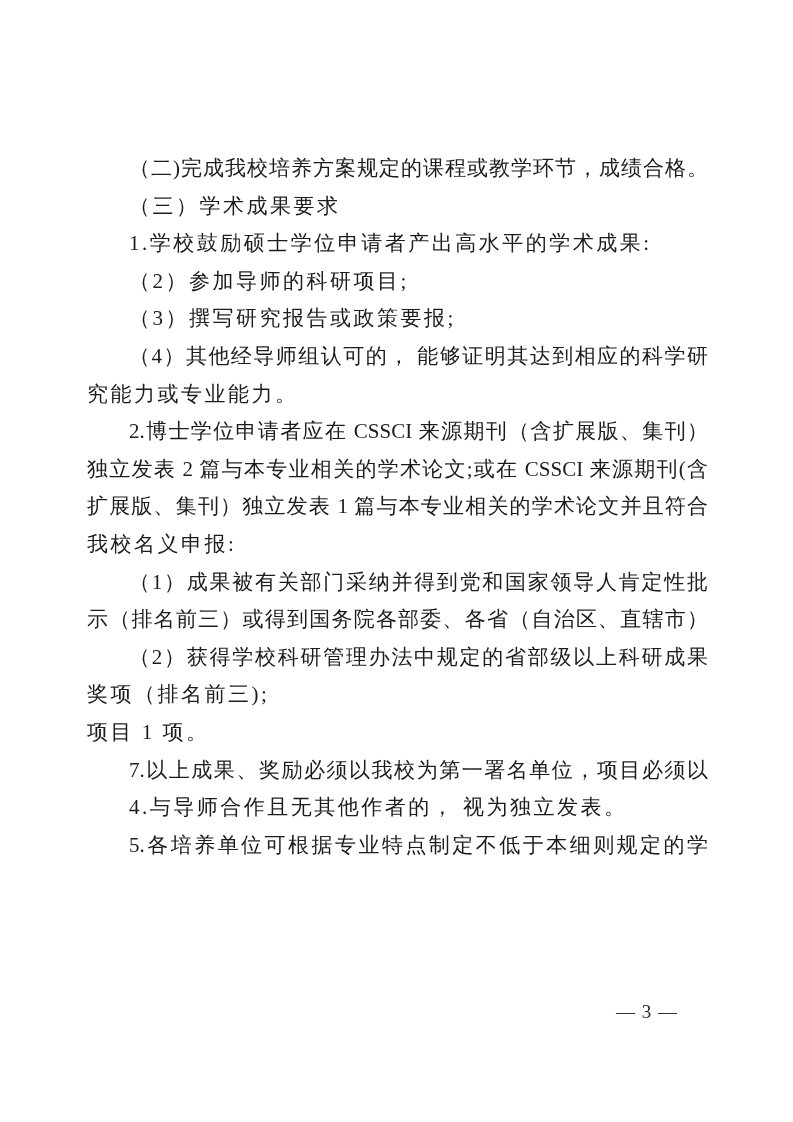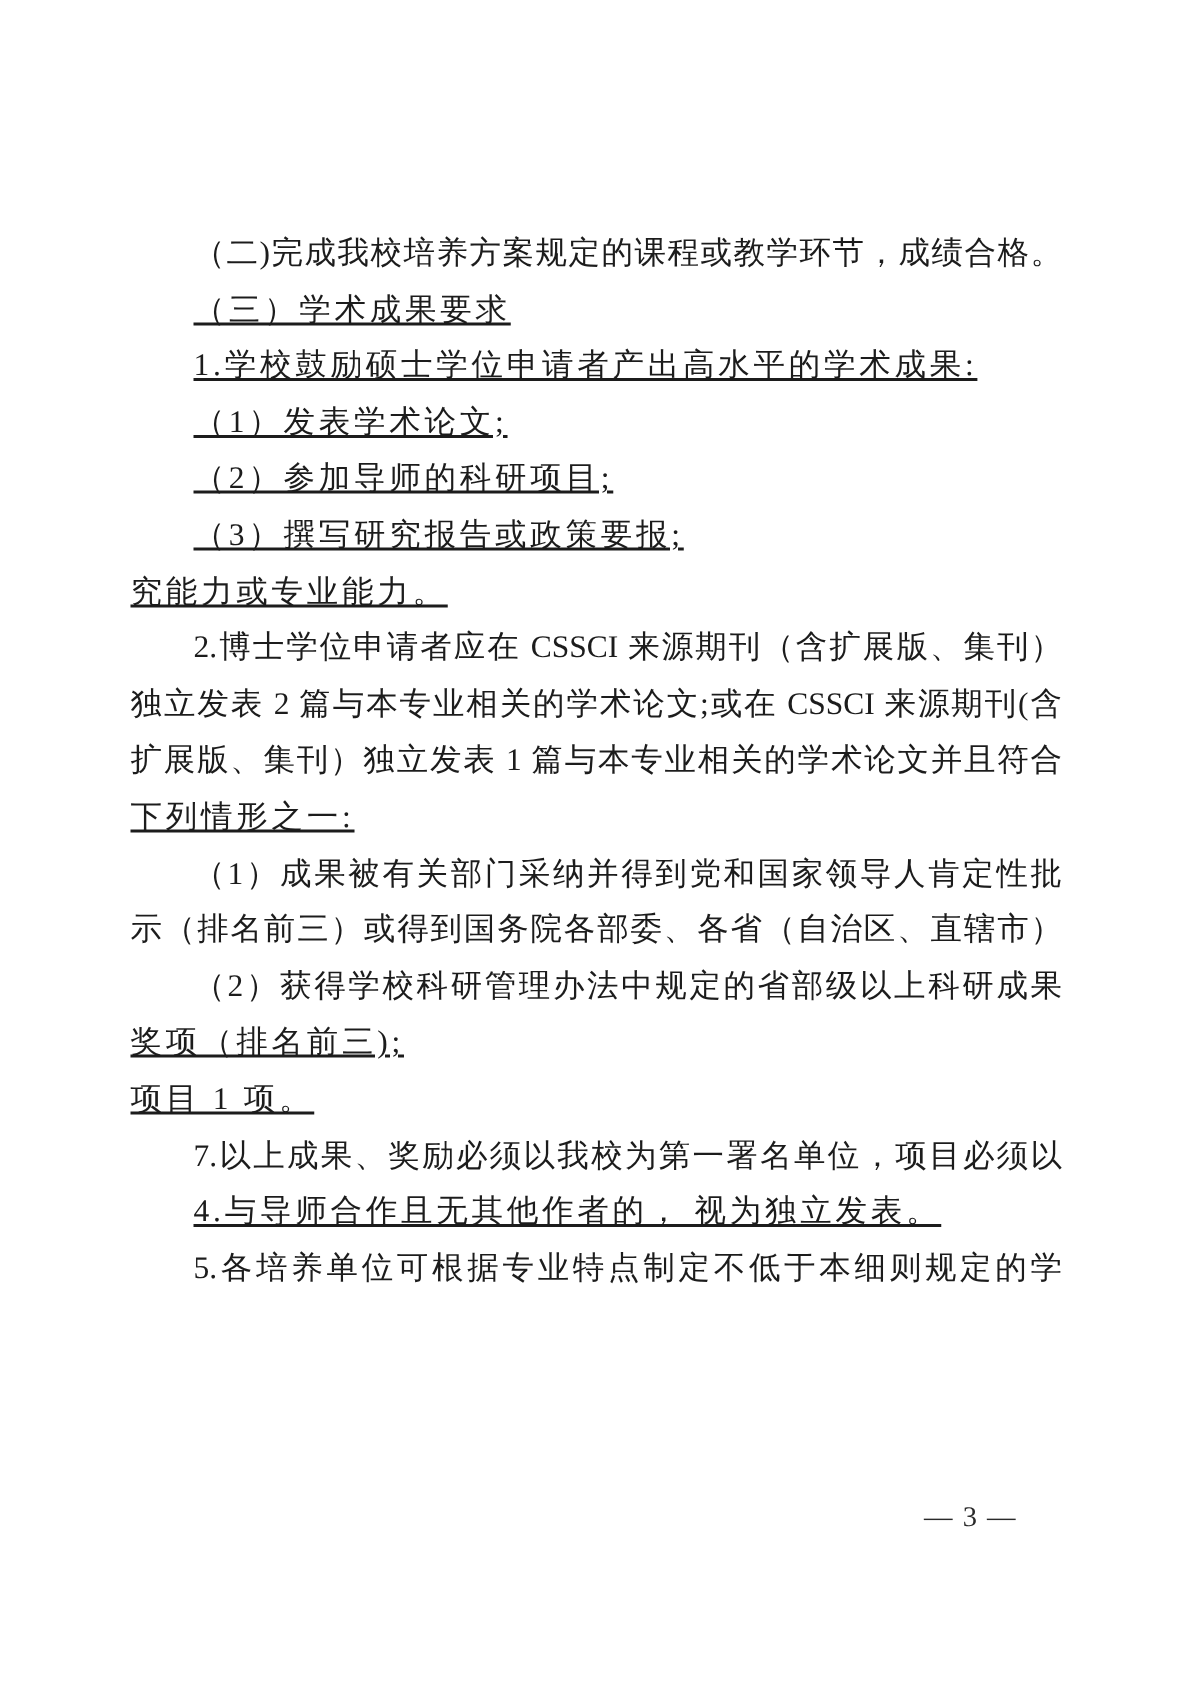--- a/index.html
+++ b/index.html
@@ -25,21 +25,20 @@
   }
   .line {
     font-size: 21px;
     line-height: 37.6px;
     height: 37.6px;
     white-space: nowrap;
     color: #1c1c1c;
   }
   .line:not(.full) {
     letter-spacing: 2.5px;
-    text-decoration: underline;
   }
   .line.full {
     white-space: normal;
     text-align: justify;
     text-align-last: justify;
     text-justify: inter-character;
     overflow: hidden;
   }
   .line.in {
     text-indent: 2em;
@@ -56,28 +55,28 @@
   }
 </style>
 </head>
 <body>
 
 <div class="page">
   <div class="text-block">
     <div class="line in full">（二)完成我校培养方案规定的课程或教学环节，成绩合格。</div>
     <div class="line in">（三）学术成果要求</div>
     <div class="line in">1.学校鼓励硕士学位申请者产出高水平的学术成果:</div>
-    <div class="line in">（1）发表学术论文;</div>
     <div class="line in">（2）参加导师的科研项目;</div>
     <div class="line in">（3）撰写研究报告或政策要报;</div>
+    <div class="line in full">（4）其他经导师组认可的， 能够证明其达到相应的科学研</div>
     <div class="line">究能力或专业能力。</div>
     <div class="line in full">2.博士学位申请者应在 CSSCI 来源期刊（含扩展版、集刊）</div>
     <div class="line full">独立发表 2 篇与本专业相关的学术论文;或在 CSSCI 来源期刊(含</div>
     <div class="line full">扩展版、集刊）独立发表 1 篇与本专业相关的学术论文并且符合</div>
-    <div class="line">下列情形之一:</div>
+    <div class="line">我校名义申报:</div>
     <div class="line in full">（1）成果被有关部门采纳并得到党和国家领导人肯定性批</div>
     <div class="line full">示（排名前三）或得到国务院各部委、各省（自治区、直辖市）</div>
     <div class="line in full">（2）获得学校科研管理办法中规定的省部级以上科研成果</div>
     <div class="line">奖项（排名前三);</div>
     <div class="line">项目 1 项。</div>
     <div class="line in full">7.以上成果、奖励必须以我校为第一署名单位，项目必须以</div>
     <div class="line in">4.与导师合作且无其他作者的， 视为独立发表。</div>
     <div class="line in full">5.各培养单位可根据专业特点制定不低于本细则规定的学</div>
   </div>
   <div class="page-number">— 3 —</div>

